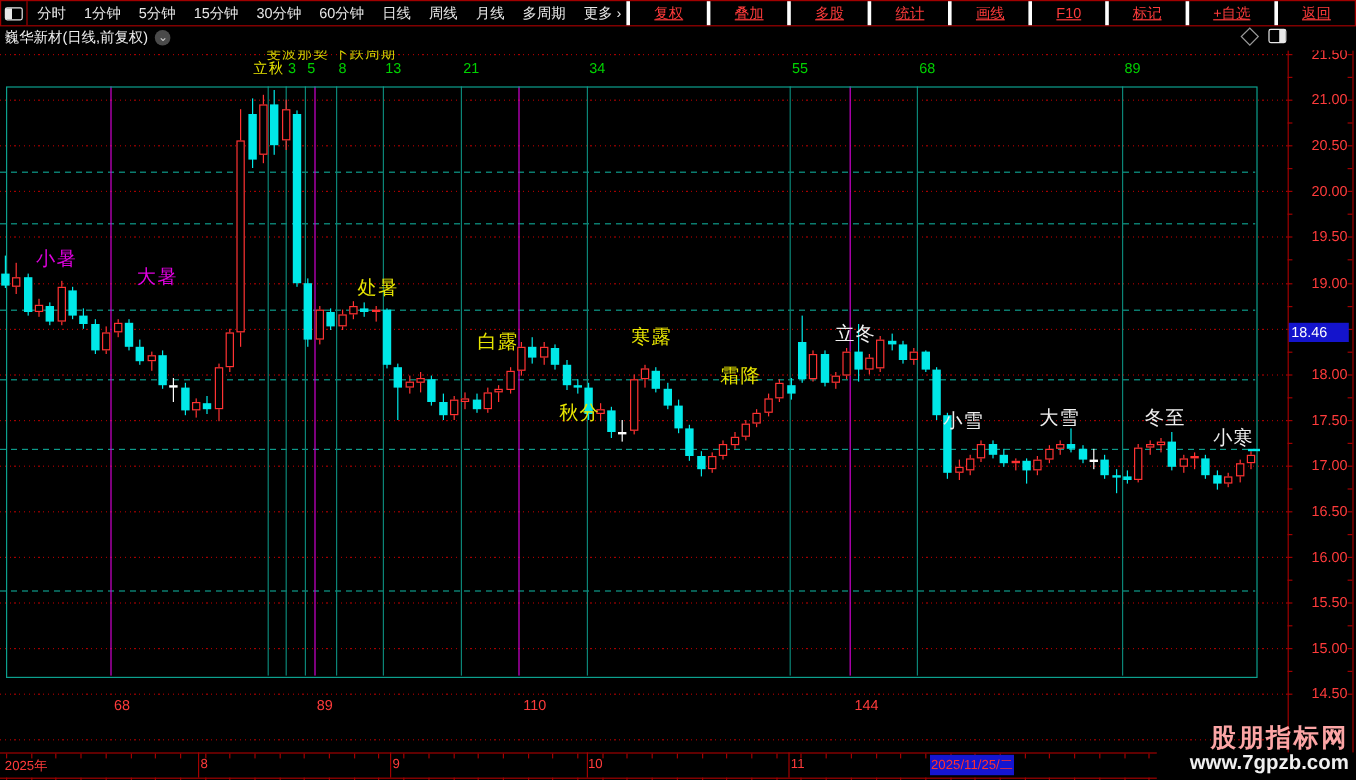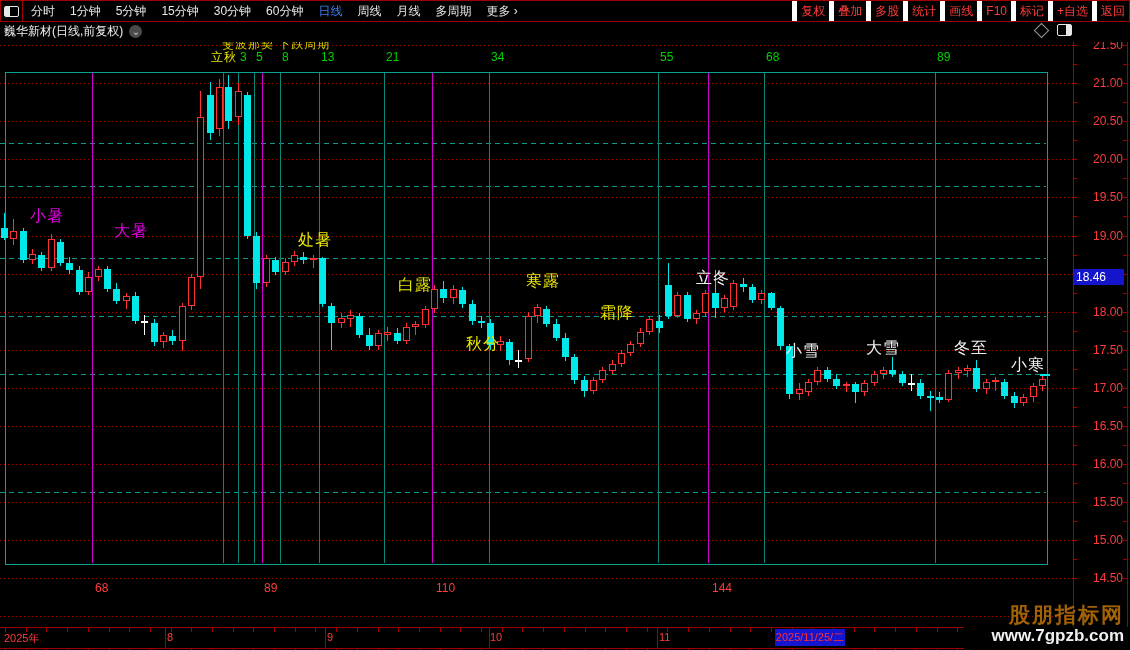--- a/index.html
+++ b/index.html
@@ -6,23 +6,23 @@
   #screen{position:relative;width:1130px;height:650px;background:#000;overflow:hidden;
           font-family:"Liberation Sans","DejaVu Sans",sans-serif;}
   
   #menubar{position:absolute;left:0;top:0;width:1128px;height:20px;background:#000;
            border:1px solid #a00000;display:flex;align-items:center;z-index:20;}
   #paneIconCell{width:21px;height:20px;border-right:1px solid #a00000;display:flex;align-items:center;justify-content:center;}
   .pane-ico{width:13px;height:9px;border:1px solid #e8e8e8;border-radius:2px;position:relative;}
   .pane-ico::after{content:"";position:absolute;left:0;top:0;width:5px;height:9px;background:#e8e8e8;}
   #leftMenu{display:flex;gap:15px;padding-left:8px;font-size:12px;color:#e8e8e8;}
   #leftMenu .mi{cursor:default;white-space:nowrap;}
-  #leftMenu .mi.active{color:#3b82f6;font-family:Liberation Mono, monospace;}
+  #leftMenu .mi.active{color:#e5e5e5;font-family:Liberation Mono, monospace;}
   #rightMenu{margin-left:auto;display:flex;height:20px;font-size:12px;color:#ff3b3b;}
-  #rightMenu .mi{border-left:5px solid #ffffff;padding:0 4px;display:flex;align-items:center;white-space:nowrap;}
+  #rightMenu .mi{border-left:3px solid #ffffff;padding:0 20px;display:flex;align-items:center;white-space:nowrap;text-decoration:underline;}
   
   #headerRow{position:absolute;left:0;top:21px;width:1130px;height:21px;background:#000;z-index:15;
              display:flex;align-items:center;font-size:12px;}
   #stockTitle{color:#f0f0f0;margin-left:4px;}
   .hdr-circle{width:13px;height:13px;border-radius:50%;background:#4a4a4a;color:#c8c8c8;font-size:10px;
               display:inline-flex;align-items:center;justify-content:center;margin:0 6px;}
   .ind{color:#00a896;margin-right:14px;white-space:nowrap;}
   #hdrIcons{position:absolute;right:58px;top:3px;display:flex;gap:10px;align-items:center;}
   .diamond{width:9px;height:9px;border:1px solid #9a9a9a;transform:rotate(45deg);}
   .win-ico{width:13px;height:10px;border:1px solid #e8e8e8;border-radius:2px;position:relative;}
@@ -51,21 +51,21 @@
   #xaxis{position:absolute;left:0;top:627px;width:964px;height:21px;z-index:12;}
   #xaxis .lt{position:absolute;left:0;top:0;width:964px;height:1px;background:#a00000;}
   #xaxis .lb{position:absolute;left:0;top:21px;width:964px;height:1px;background:#a00000;}
   .xtick{position:absolute;width:1px;height:4px;top:1px;background:#a00000;}
   .xsep{position:absolute;width:1px;height:21px;top:0;background:#a00000;}
   .xlab{position:absolute;top:4px;color:#ff3b3b;font-size:11px;white-space:nowrap;}
   #dateHl{position:absolute;top:2px;width:70px;height:17px;background:#1515d0;color:#ff3030;
           font-size:11px;display:flex;align-items:center;justify-content:center;z-index:13;}
   .botstick{position:absolute;width:1px;height:2px;top:648px;background:#a00000;z-index:12;}
   
-  #wm1{position:absolute;right:6px;top:601px;color:#a16207;font-size:21px;font-weight:bold;
+  #wm1{position:absolute;right:6px;top:601px;color:#fca5a5;font-size:21px;font-weight:bold;
        letter-spacing:2px;z-index:14;}
   #wm2{position:absolute;right:6px;top:626px;color:#f0f0f0;font-size:17px;font-weight:bold;z-index:14;}
   
   #fibNote{position:absolute;left:222px;top:36px;color:#d8d000;font-size:12px;z-index:3;letter-spacing:1px;}
   #lastDash{position:absolute;height:2px;background:#00e8e8;z-index:6;}
 </style>
 </head>
 <body>
 
 <div id="screen">

